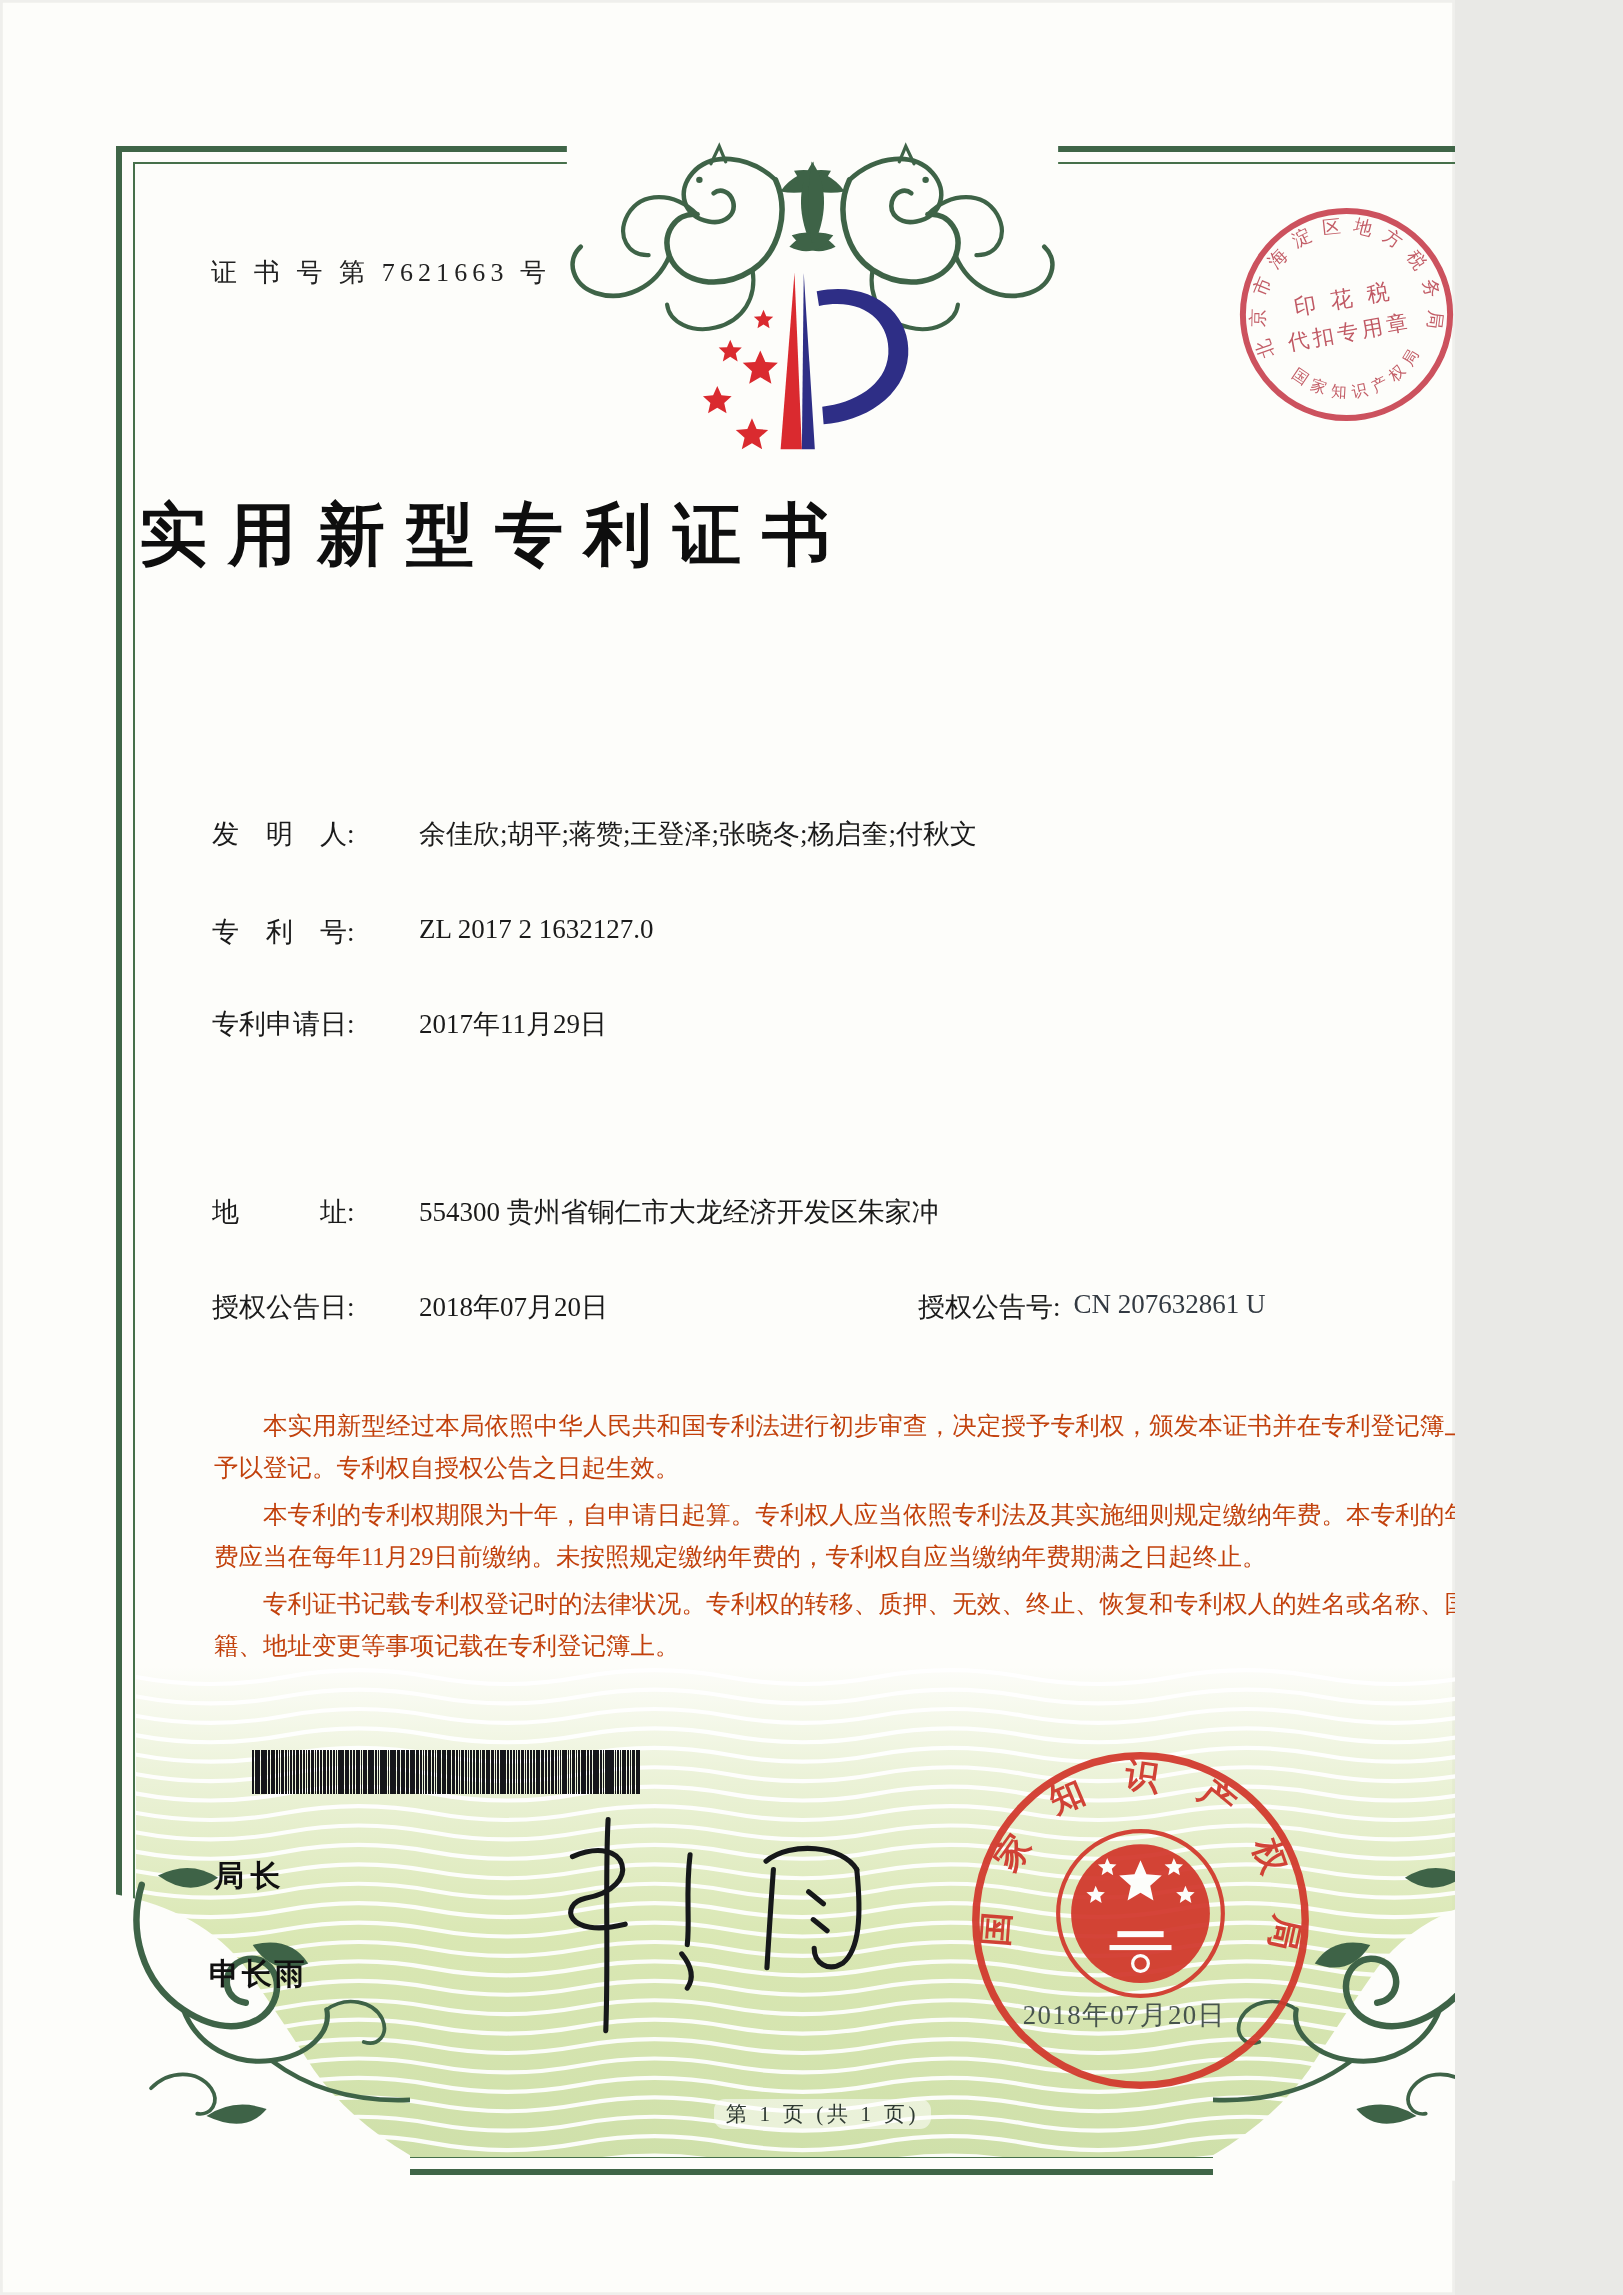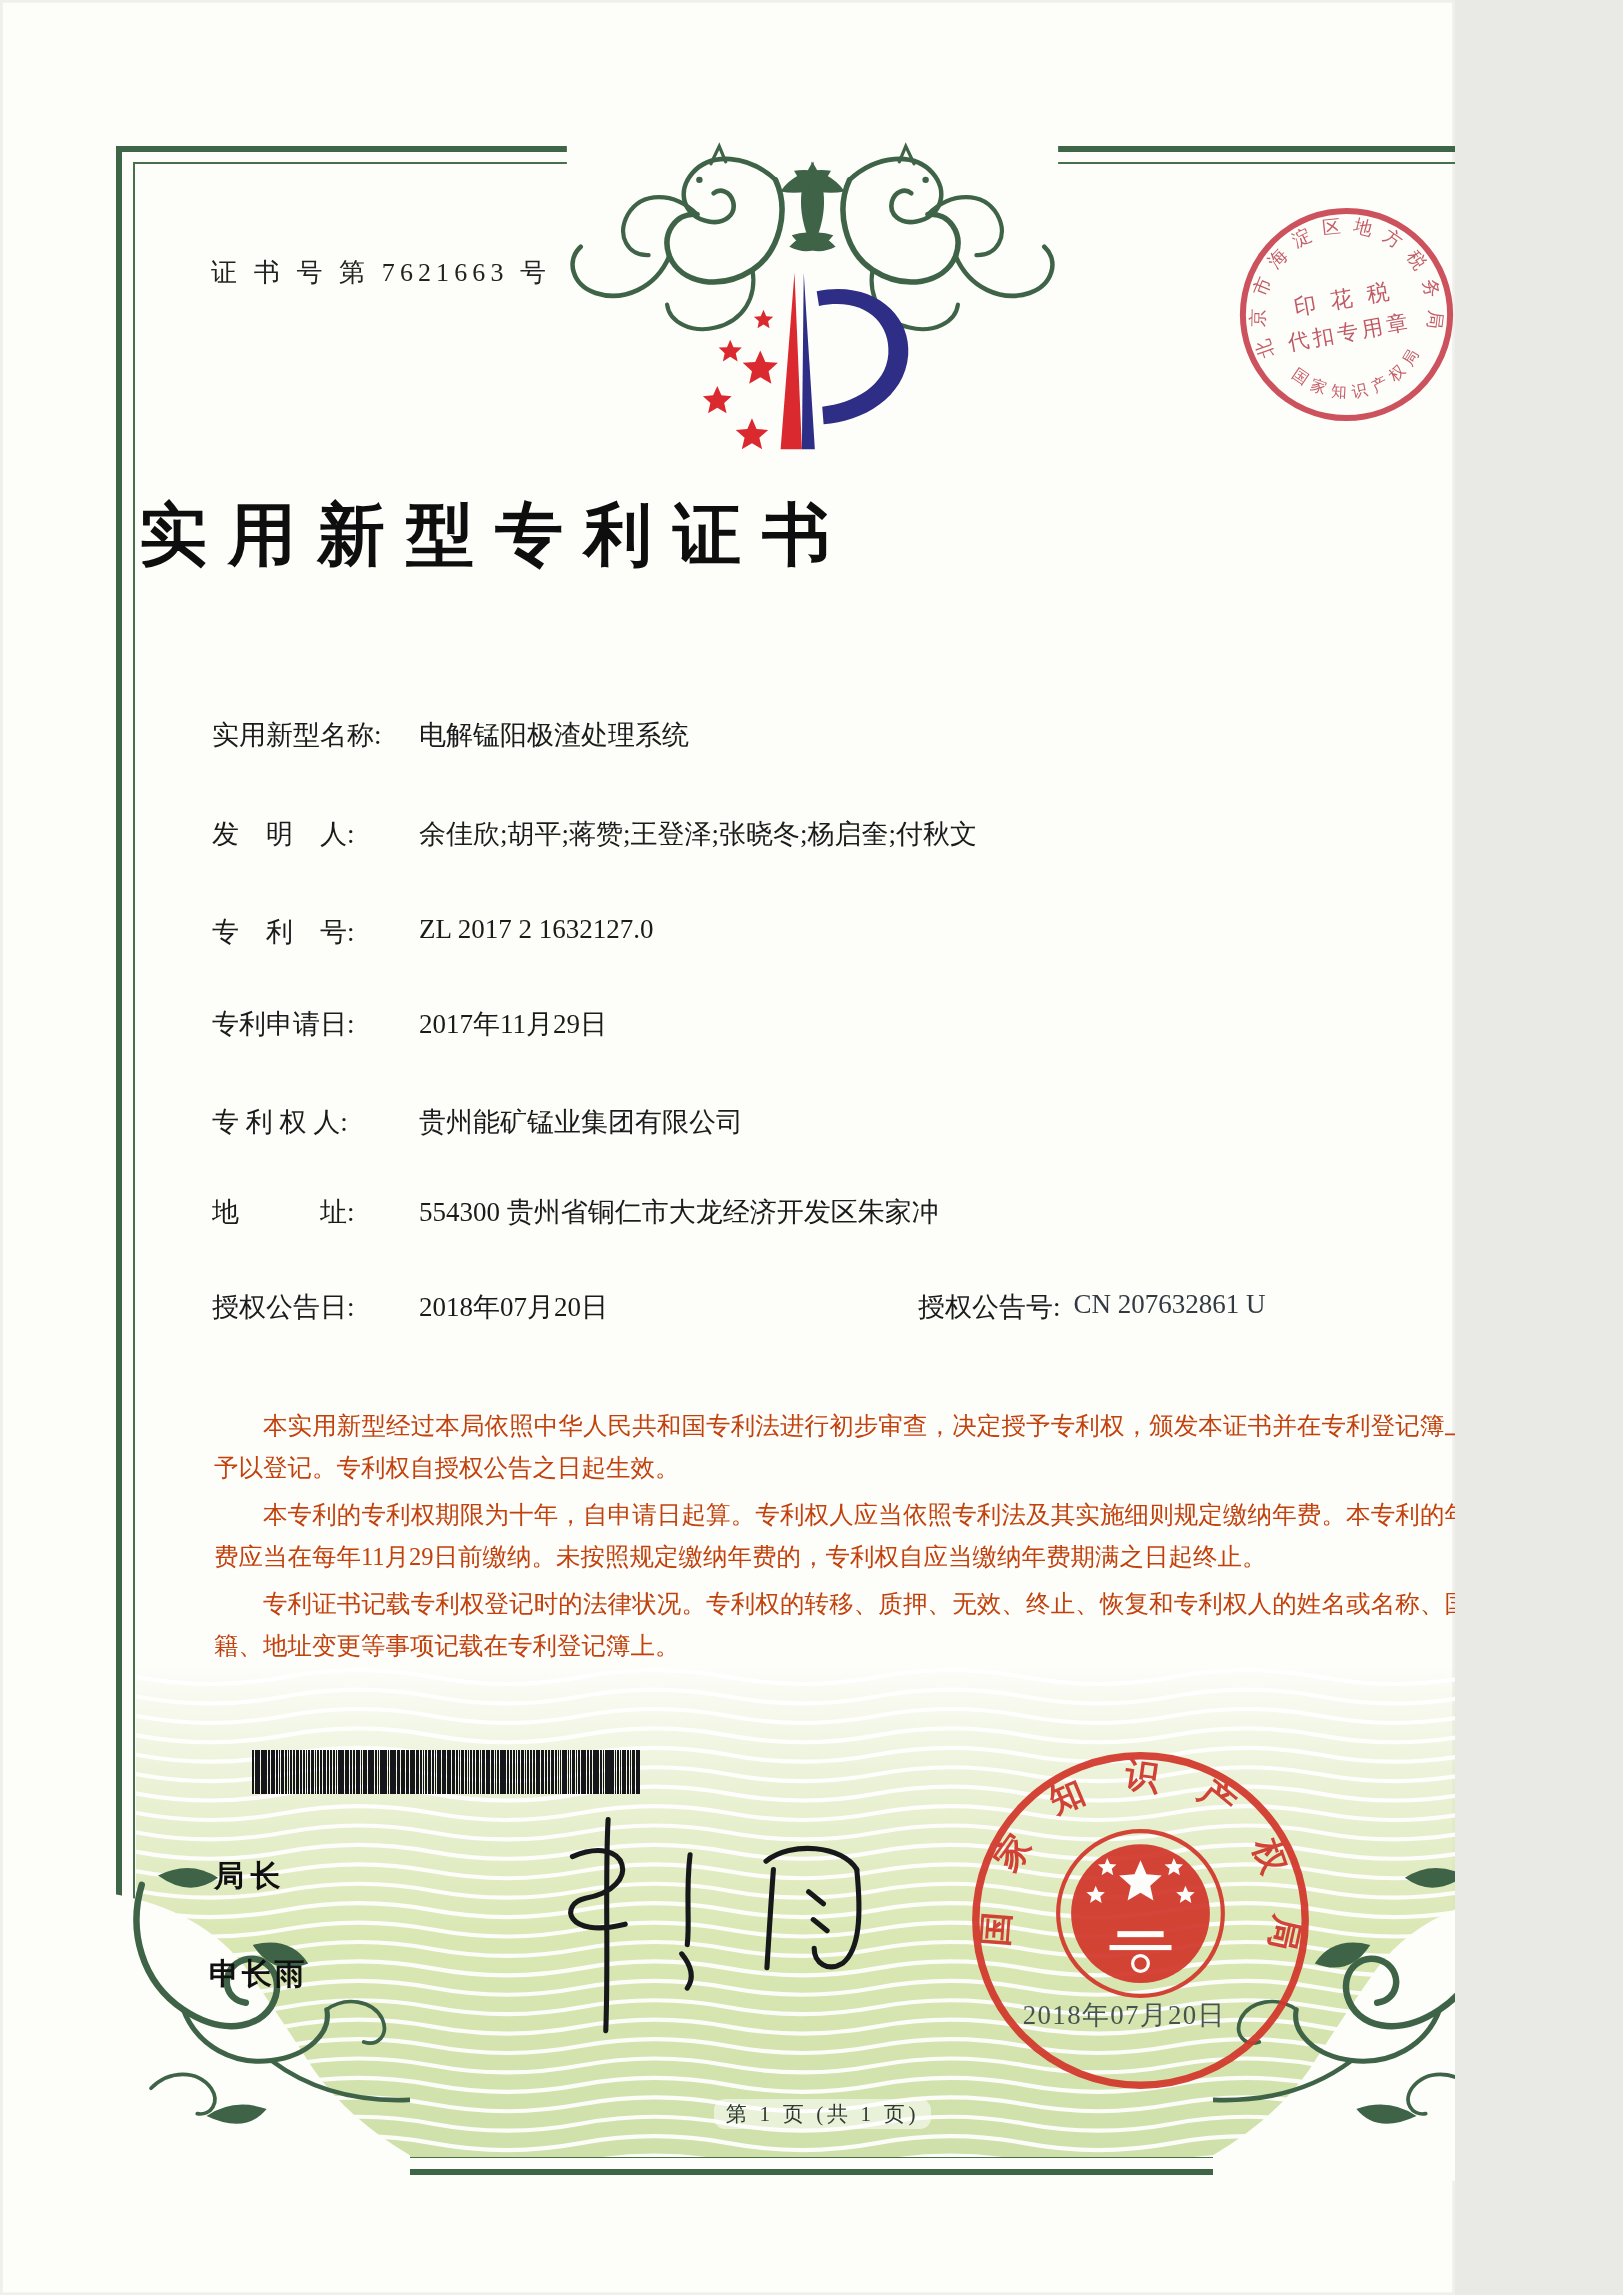--- a/index.html
+++ b/index.html
@@ -151,39 +151,31 @@
     </text>
     <text font-size="34" fill="#bb4853" letter-spacing="14" font-family="Liberation Serif,serif">
       <textPath href="#tsBot" startOffset="10">国家知识产权局</textPath>
     </text>
     <text x="280" y="262" text-anchor="middle" font-size="48" fill="#b84350" letter-spacing="10" font-family="Liberation Serif,serif">印 花 税</text>
     <text x="280" y="334" text-anchor="middle" font-size="46" fill="#b84350" letter-spacing="8" font-family="Liberation Serif,serif">代扣专用章</text>
   </svg>
 
   <div class="title">实用新型专利证书</div>
 
-  <div class="field" style="top:717px">
-    <span class="lbl">实用新型名称:</span>
-    <span class="val">电解锰阳极渣处理系统</span>
-  </div>
   <div class="field" style="top:816px">
     <span class="lbl">发　明　人:</span>
     <span class="val">余佳欣;胡平;蒋赞;王登泽;张晓冬;杨启奎;付秋文</span>
   </div>
   <div class="field" style="top:914px">
     <span class="lbl">专　利　号:</span>
     <span class="val">ZL 2017 2 1632127.0</span>
   </div>
   <div class="field" style="top:1006px">
     <span class="lbl">专利申请日:</span>
     <span class="val">2017年11月29日</span>
-  </div>
-  <div class="field" style="top:1104px">
-    <span class="lbl">专 利 权 人:</span>
-    <span class="val">贵州能矿锰业集团有限公司</span>
   </div>
   <div class="field" style="top:1194px">
     <span class="lbl">地　　　址:</span>
     <span class="val">554300 贵州省铜仁市大龙经济开发区朱家冲</span>
   </div>
 
   <div class="grant-pair" style="left:212px;top:1289px">
     <span class="lbl" style="min-width:207px">授权公告日:</span>
     <span>2018年07月20日</span>
   </div>

